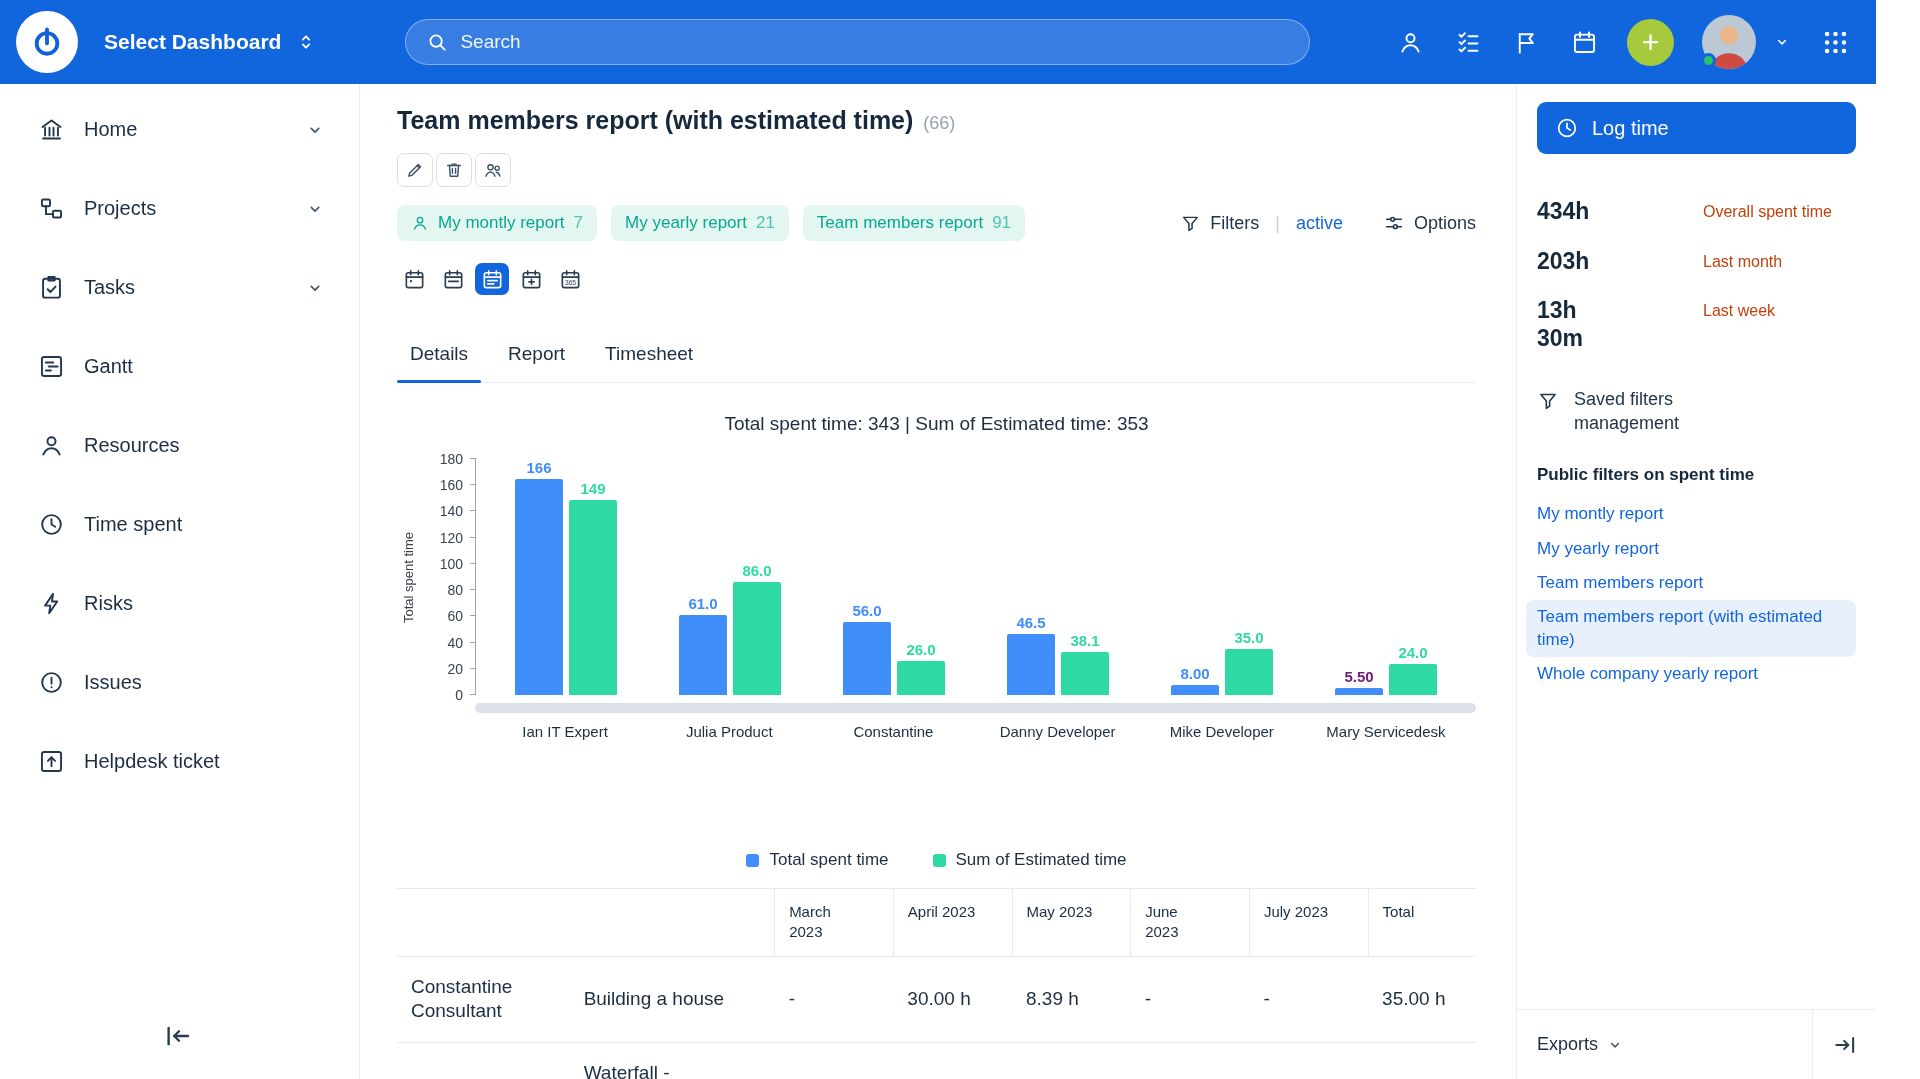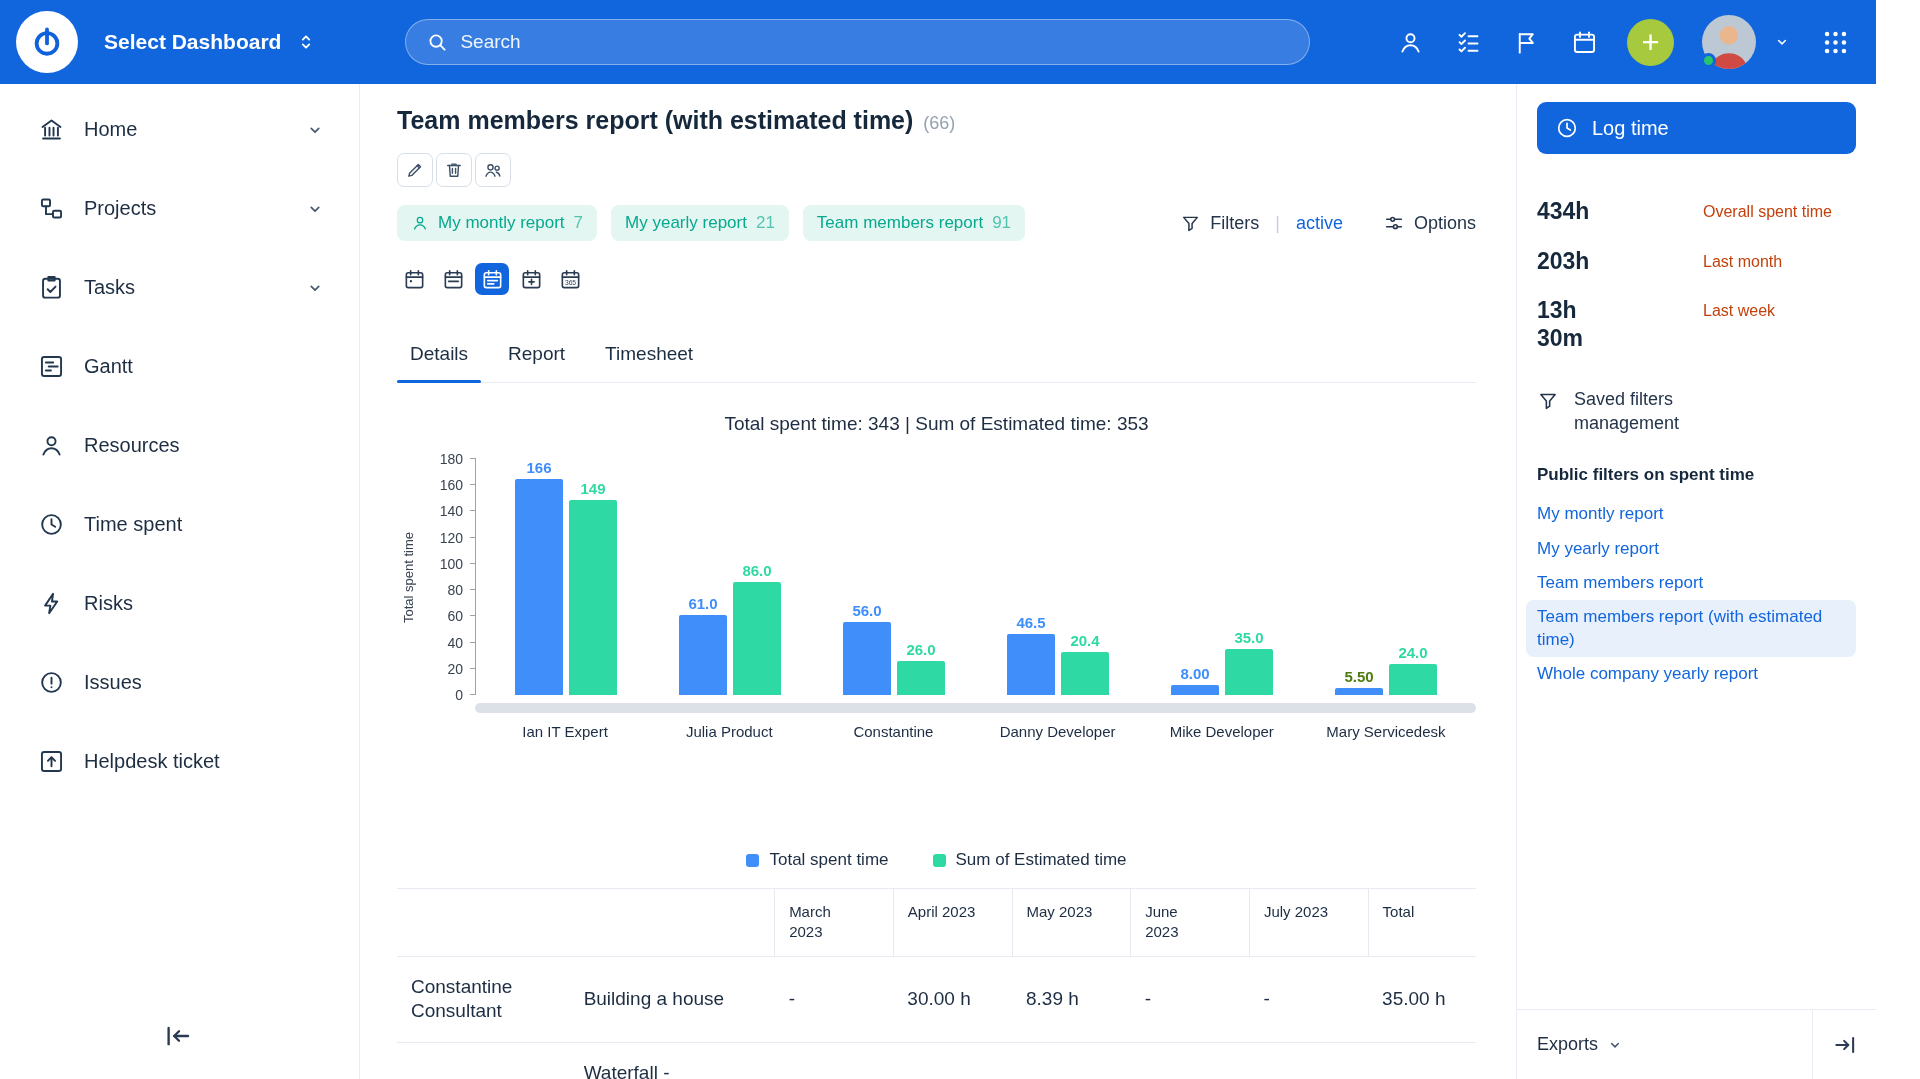--- a/index.html
+++ b/index.html
@@ -520,37 +520,37 @@
                     <div class="bar-label" style="color: rgb(47, 217, 163);">26.0</div>
                     <div class="bar" style="height: 34.0889px; background: rgb(47, 217, 163);"></div>
                   </div>
                 </div>
                 <div class="chart-group">
                   <div class="bar-wrap">
                     <div class="bar-label" style="color: rgb(63, 142, 250);">46.5</div>
                     <div class="bar" style="height: 60.9667px; background: rgb(63, 142, 250);"></div>
                   </div>
                   <div class="bar-wrap">
-                    <div class="bar-label" style="color: rgb(47, 217, 163);">20.4</div>
+                    <div class="bar-label" style="color: rgb(47, 217, 163);">38.1</div>
                     <div class="bar" style="height: 43.2667px; background: rgb(47, 217, 163);"></div>
                   </div>
                 </div>
                 <div class="chart-group">
                   <div class="bar-wrap">
                     <div class="bar-label" style="color: rgb(63, 142, 250);">8.00</div>
                     <div class="bar" style="height: 10.4889px; background: rgb(63, 142, 250);"></div>
                   </div>
                   <div class="bar-wrap">
                     <div class="bar-label" style="color: rgb(47, 217, 163);">35.0</div>
                     <div class="bar" style="height: 45.8889px; background: rgb(47, 217, 163);"></div>
                   </div>
                 </div>
                 <div class="chart-group">
                   <div class="bar-wrap">
-                    <div class="bar-label" style="color: #4d7c0f;">5.50</div>
+                    <div class="bar-label" style="color: #701a75;">5.50</div>
                     <div class="bar" style="height: 7.21111px; background: rgb(63, 142, 250);"></div>
                   </div>
                   <div class="bar-wrap">
                     <div class="bar-label" style="color: rgb(47, 217, 163);">24.0</div>
                     <div class="bar" style="height: 31.4667px; background: rgb(47, 217, 163);"></div>
                   </div>
                 </div>
               </div>
           <span class="ytick-label" style="bottom: -7px;">0</span>
               <span class="ytick-mark" style="bottom: 0px;"></span>

